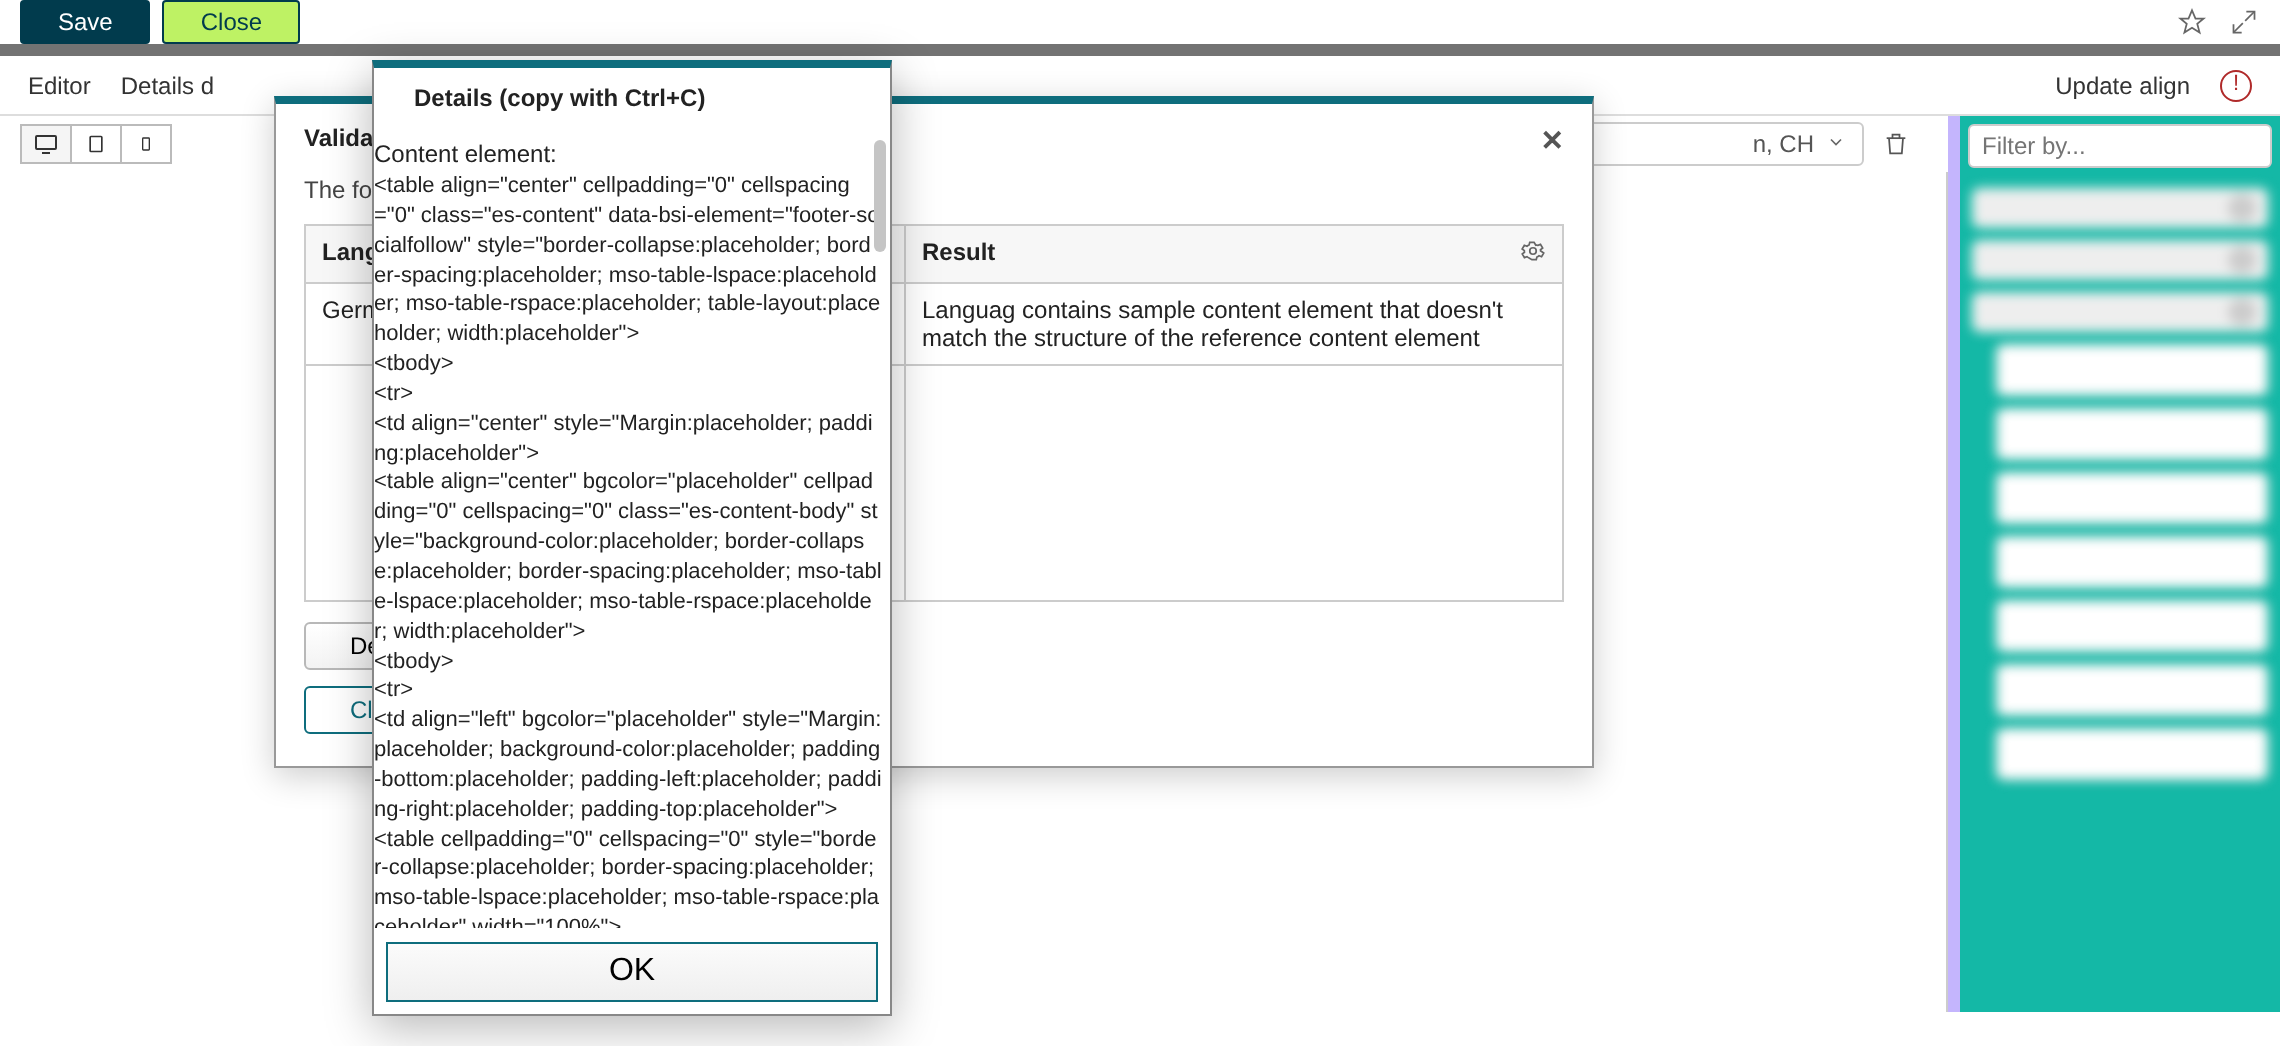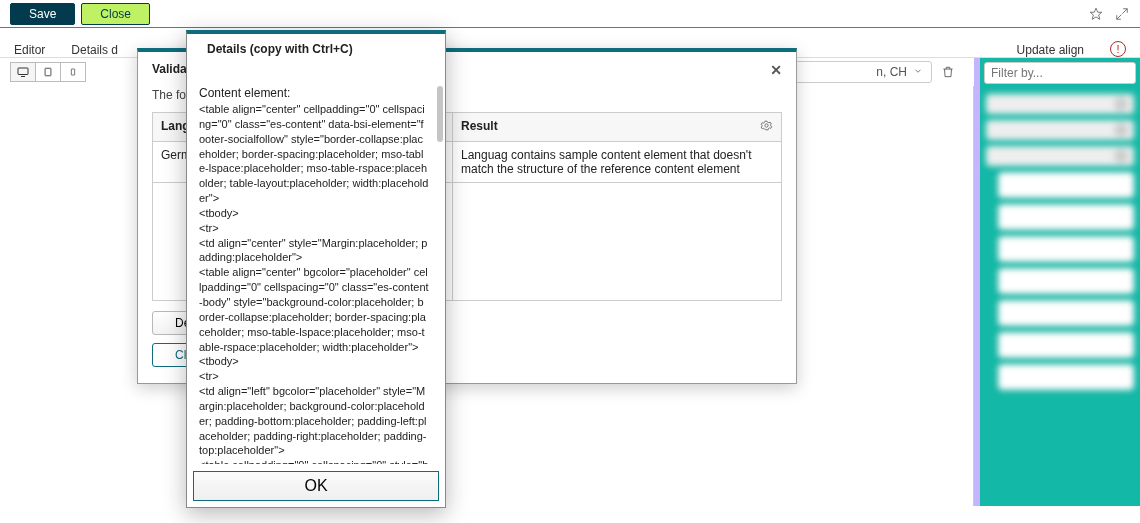--- a/index.html
+++ b/index.html
@@ -12,21 +12,21 @@
     height: 523px;
     overflow: hidden;
     position: relative;
   }
   
   .toolbar {
     display: flex;
     align-items: center;
     gap: 6px;
     padding: 4px 10px;
-    border-bottom: 1px solid #737373;
+    border-bottom: 6px solid #737373;
     height: 28px;
   }
   .btn {
     padding: 3px 18px;
     font-size: 12px;
     border-radius: 2px;
     cursor: pointer;
   }
   .btn-primary {
     background: #013b4d;
@@ -50,27 +50,27 @@
     display: inline-flex;
     align-items: center;
     justify-content: center;
     color: #666;
     font-size: 14px;
   }
   .icon svg { width: 14px; height: 14px; }
   
   .secondbar {
     display: flex;
-    align-items: flex-end;
+    align-items: center;
     height: 30px;
     padding: 0 14px;
     border-bottom: 1px solid #ddd;
     font-size: 12px;
     color: #333;
-    gap: 26px;
+    gap: 15px;
   }
   .secondbar .spacer { flex: 1; }
   .secondbar .update { color: #333; }
   .warn-circle {
     width: 16px; height: 16px;
     border: 1.5px solid #b02a2a;
     border-radius: 50%;
     color: #b02a2a;
     font-size: 11px;
     display: flex;
@@ -239,23 +239,22 @@
     flex-direction: column;
   }
   .modal-details .title {
     padding: 8px 20px;
     font-weight: 600;
     font-size: 12px;
   }
   .modal-details .body {
     flex: 1;
     overflow: hidden;
-    padding: 0 12px;
+    padding: 0 0;
     position: relative;
-    margin-top: 16px;
   }
   .modal-details .body .scrollwrap {
     height: 100%;
     overflow-y: auto;
     padding-right: 4px;
   }
   .modal-details .body .lbl {
     font-weight: 500;
     margin: 6px 0 2px;
   }

